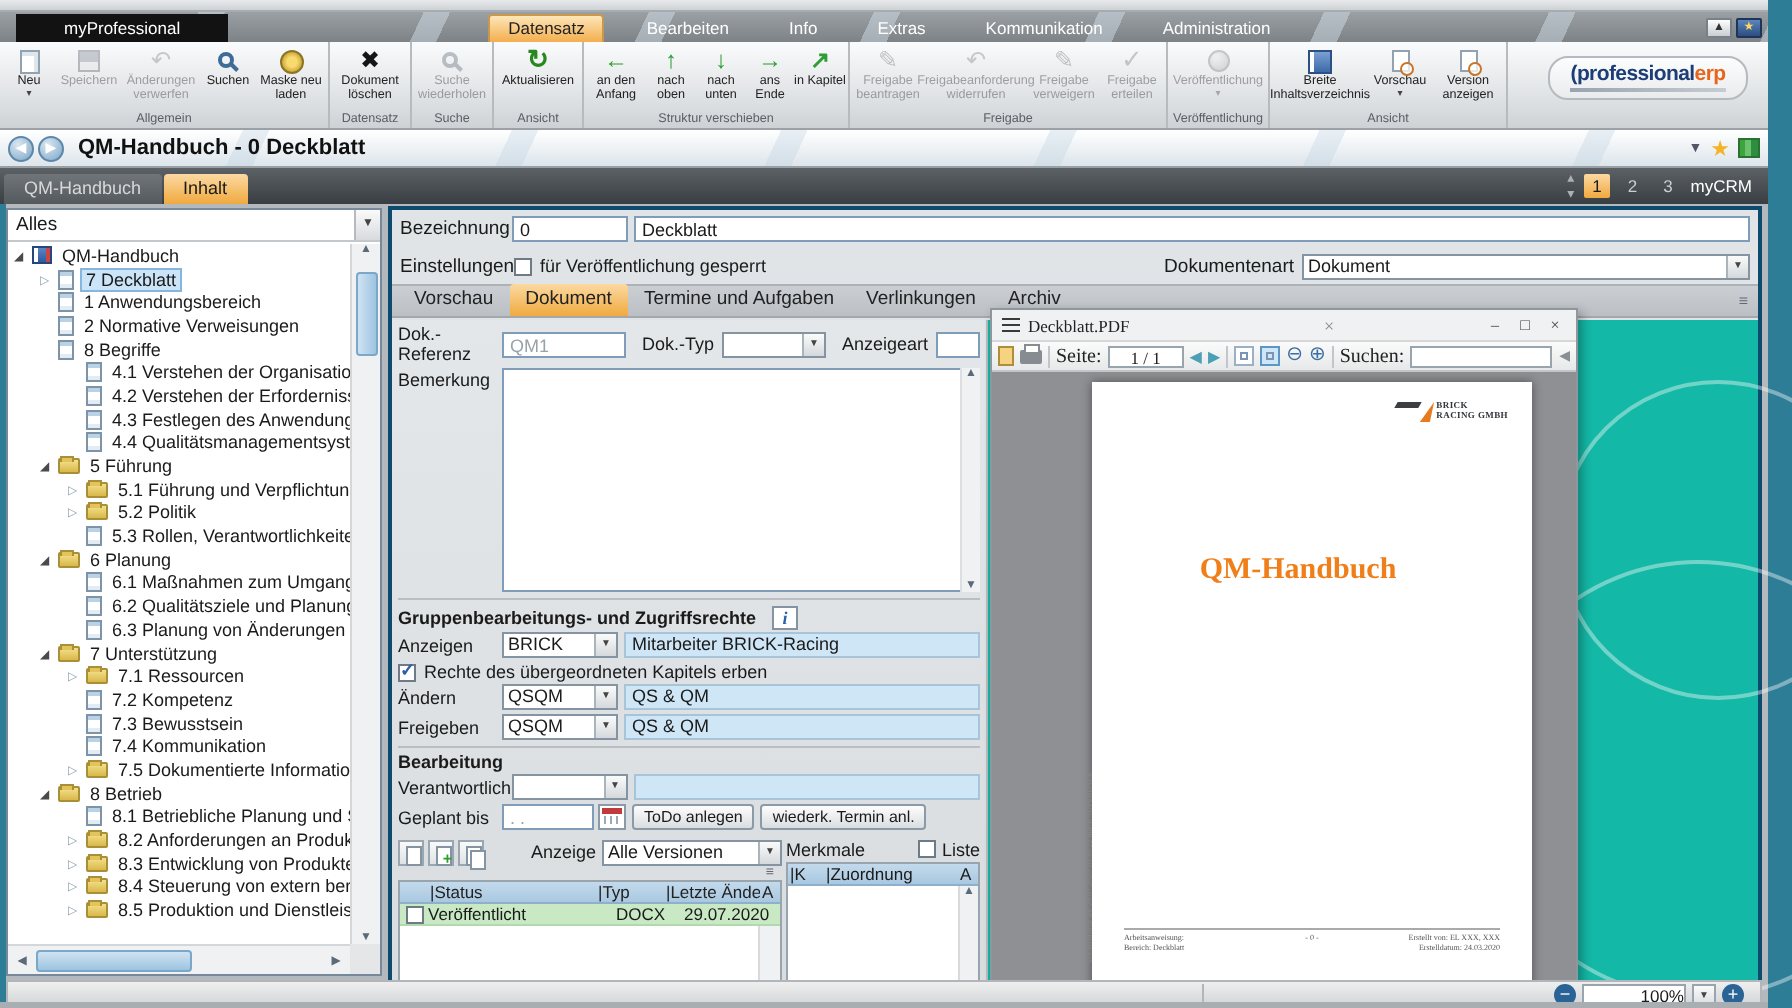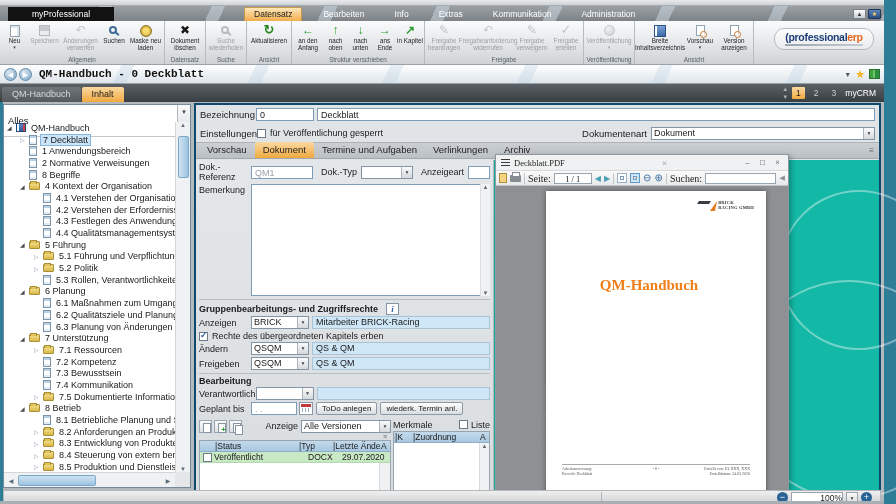--- a/index.html
+++ b/index.html
@@ -56,21 +56,21 @@
 
   .logo { position:absolute; right:10px; top:7px; border:1px solid #b4bac0; border-radius:10px; padding:2px 10px 3px; background:linear-gradient(#fdfdfd,#e9ebed); text-align:center; }
   .logo .l1 { font-size:10.5px; font-weight:bold; color:#1d3d77; letter-spacing:-.3px; }
   .logo .l1 .paren { color:#1d3d77; } .logo .l1 .erp { color:#e8651a; }
   .logo .tag { height:2px; width:78px; margin:1px auto 0; background:linear-gradient(90deg,#9aa4ae,#c6ccd2); }
 
   
   .titlebar { height:19px; background:linear-gradient(#ffffff,#dde5eb); border-bottom:1px solid #98a0a6; display:flex; align-items:center; padding:0 4px;
               background-image:repeating-linear-gradient(115deg, rgba(255,255,255,0) 0 110px, rgba(190,210,225,.35) 110px 122px), linear-gradient(#ffffff,#dde5eb); }
   .navc { width:13px; height:13px; border-radius:50%; background:radial-gradient(circle at 35% 30%,#d9e7f2,#7da6c6); border:1px solid #5d87a8; color:#fff; font-size:7px; line-height:12px; text-align:center; margin-right:2px; }
-  .tb-title { font-size:11px; font-weight:bold; margin-left:5px; color:#111;font-family:Liberation Mono, monospace; }
+  .tb-title { font-size:11px; font-weight:bold; margin-left:5px; color:#111; }
   .tb-right { margin-left:auto; display:flex; align-items:center; gap:4px; }
   .tb-dd { font-size:7px; color:#556; }
   .tb-star { color:#f4b428; font-size:11px; }
   .tb-chart { width:11px; height:10px; background:linear-gradient(90deg,#3da43d 30%,#6cc16c 30% 60%,#2c8f3f 60%); border:1px solid #2a7030; }
 
   
   .tabstrip { height:18px; background:linear-gradient(#5c6166,#393e43); display:flex; align-items:flex-end; padding:0 0 0 2px; }
   .dtab { font-size:9px; padding:2px 10px 3px; color:#d8d8d8; }
   .dtab.inactive { background:linear-gradient(#70757a,#54595e); border-radius:2px 2px 0 0; margin-right:1px; }
   .dtab.active { background:linear-gradient(#fbd9a2,#f0a93f); color:#1a1a1a; border-radius:2px 2px 0 0; }
@@ -78,21 +78,21 @@
   .ts-grip { color:#aab0b6; font-size:7px; }
   .ptab { font-size:8.5px; color:#c9ced2; padding:1px 4px; }
   .ptab.active { background:linear-gradient(#fbd9a2,#f0a93f); color:#1a1a1a; border-radius:1px; }
   .ts-app { color:#fff; font-size:8.5px; }
 
   
   .main { position:absolute; top:103px; left:0; right:0; bottom:0; }
 
   
   .tree-panel { position:absolute; left:3px; top:1px; width:188px; height:384px; background:#fff; border:1px solid #76889a; }
-  .tree-filter { height:32px; border-bottom:1px solid #c3c8cc; display:flex; align-items:center; background:#fff; }
+  .tree-filter { height:16px; border-bottom:1px solid #c3c8cc; display:flex; align-items:center; background:#fff; }
   .tree-filter .fv { flex:1; padding-left:4px; font-size:9.5px; }
   .fbtn { width:13px; height:100%; background:linear-gradient(#fafafa,#d8dbde); border-left:1px solid #b5bac0; font-size:6px; color:#444; text-align:center; line-height:15px; }
   .tree-body { position:absolute; top:17px; left:0; right:15px; bottom:15px; overflow:hidden; }
   .trow { height:11.7px; display:flex; align-items:center; white-space:nowrap; }
   .trow.l0 { padding-left:3px; } .trow.l1 { padding-left:16px; } .trow.l2 { padding-left:30px; }
   .exp { width:9px; font-size:6px; flex:0 0 9px; }
   .exp.open::before { content:"◢"; color:#4a4a4a; }
   .exp.closed::before { content:"▷"; color:#8fa0ae; }
   .ti { flex:0 0 auto; margin-right:3px; }
   .ti.book { width:10px; height:9px; background:linear-gradient(#5b86c4,#2d5a9e); border:1px solid #24477e; box-shadow:inset 2px 0 0 #fff, inset -2px 0 0 #c44; }
@@ -455,25 +455,20 @@
             </div>
           <div class="trow l1">
               <span class="exp"></span>
               <span class="ti doc"></span>
               <span class="tl">2 Normative Verweisungen</span>
             </div>
           <div class="trow l1">
               <span class="exp"></span>
               <span class="ti doc"></span>
               <span class="tl">8 Begriffe</span>
-            </div>
-          <div class="trow l1">
-              <span class="exp open"></span>
-              <span class="ti folder"></span>
-              <span class="tl">4 Kontext der Organisation</span>
             </div>
           <div class="trow l2">
               <span class="exp"></span>
               <span class="ti doc"></span>
               <span class="tl">4.1 Verstehen der Organisation und ihres Kontextes</span>
             </div>
           <div class="trow l2">
               <span class="exp"></span>
               <span class="ti doc"></span>
               <span class="tl">4.2 Verstehen der Erfordernisse und Erwartungen</span>

